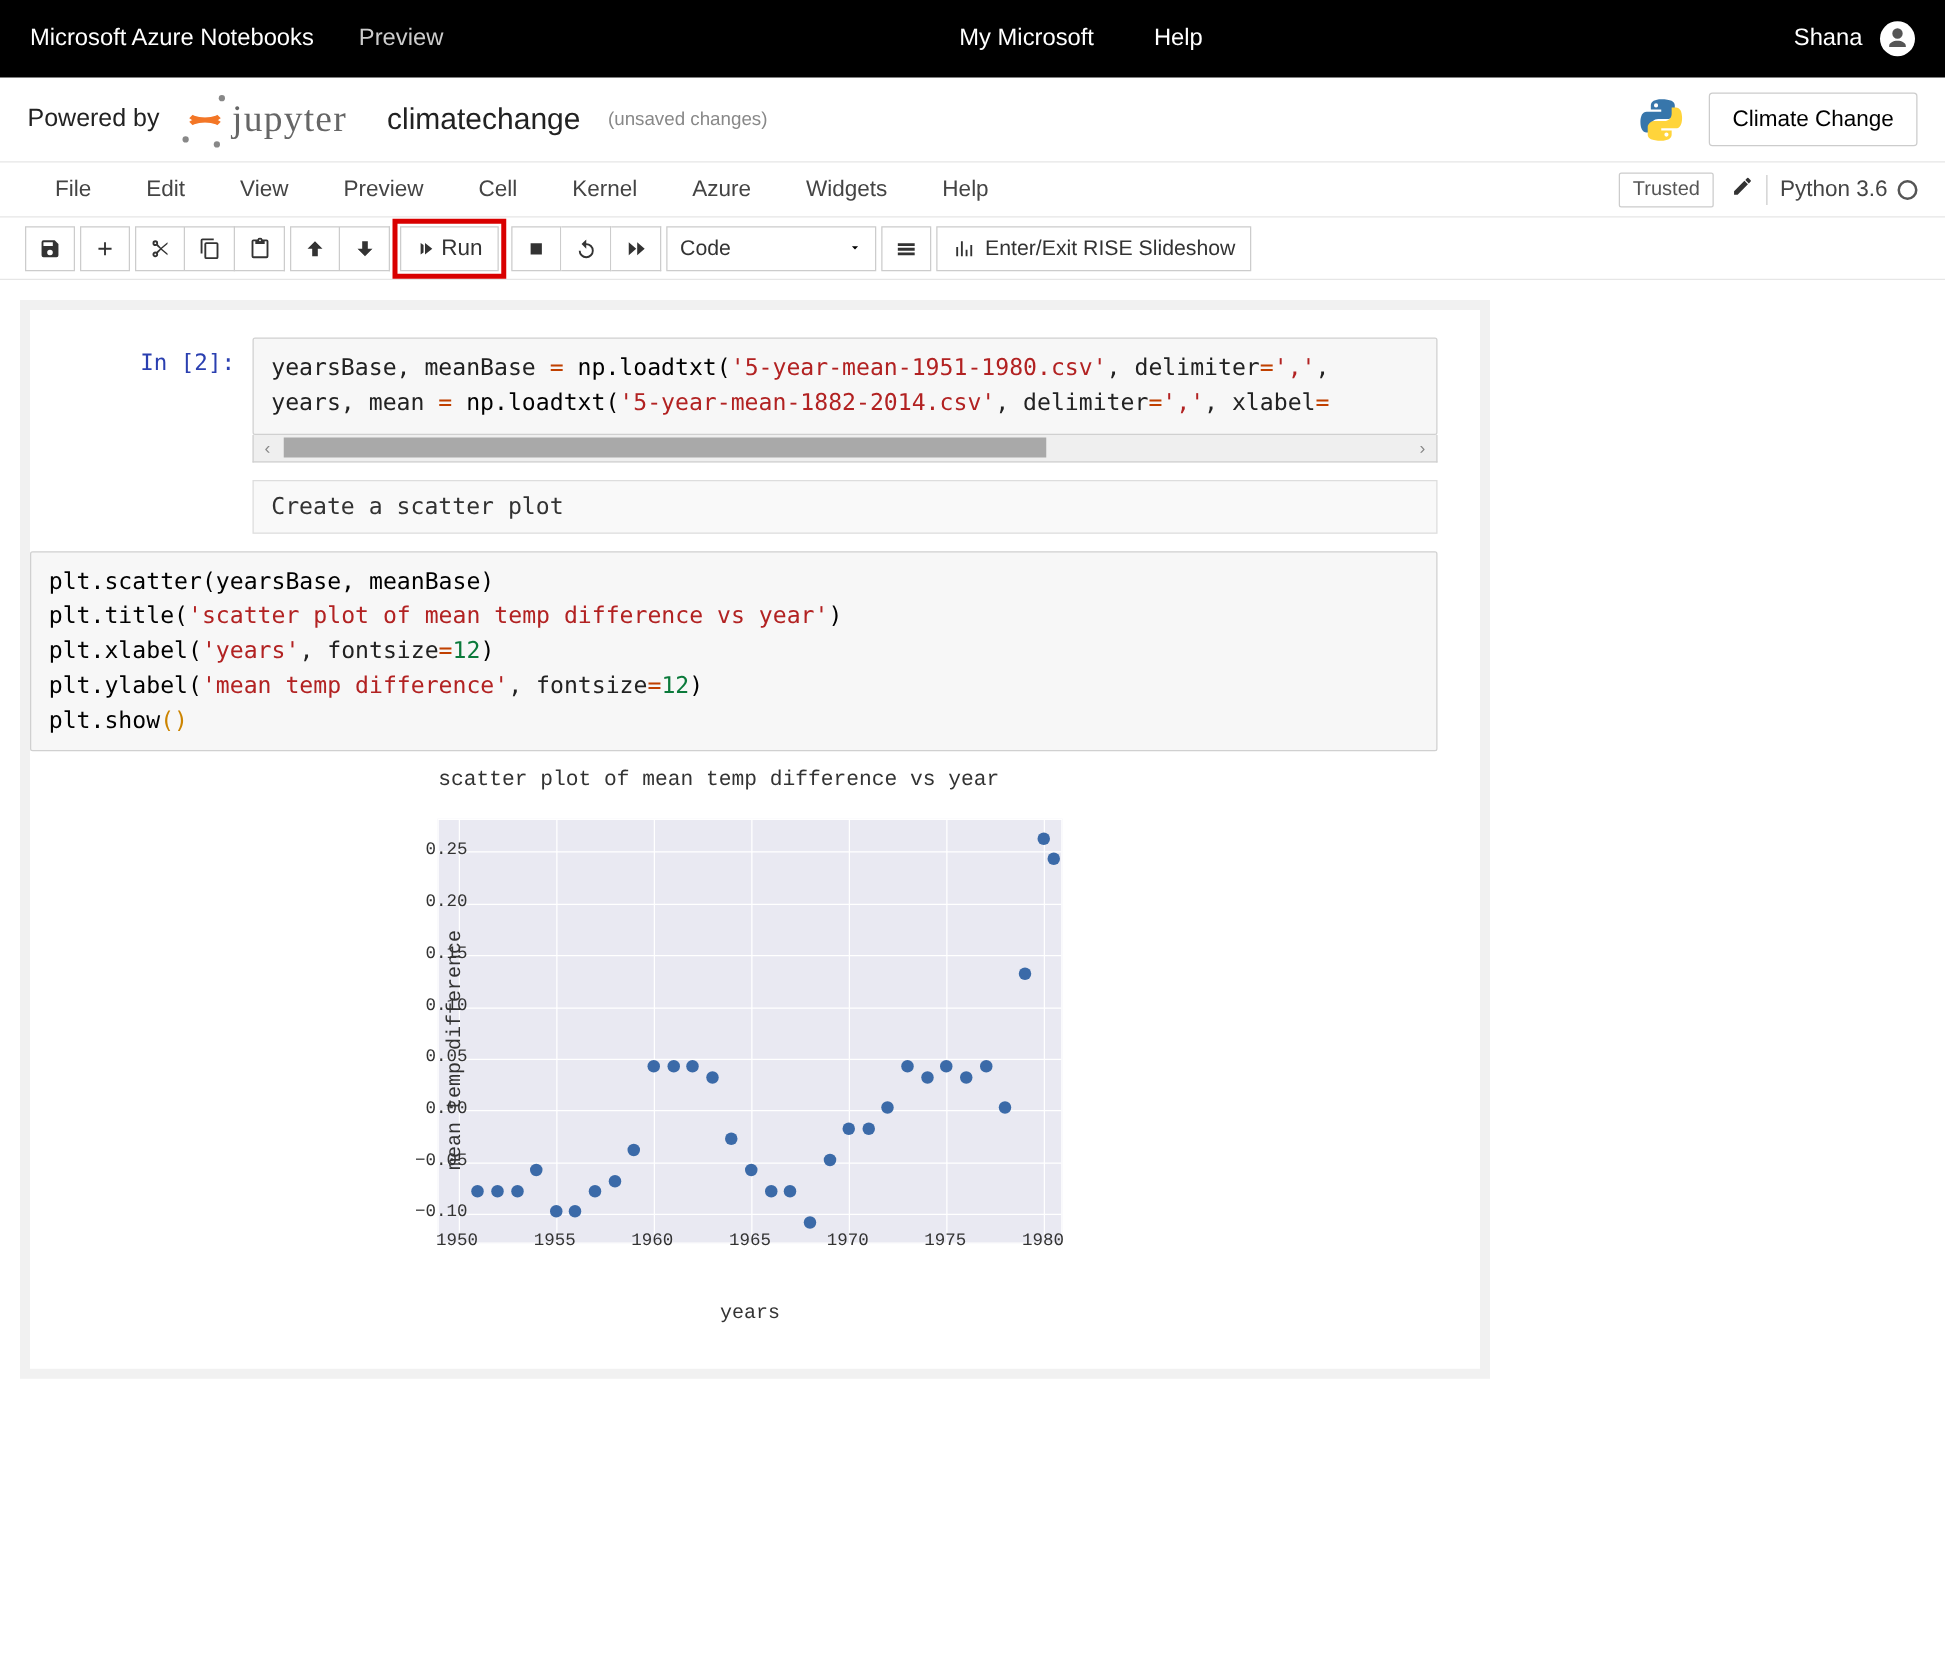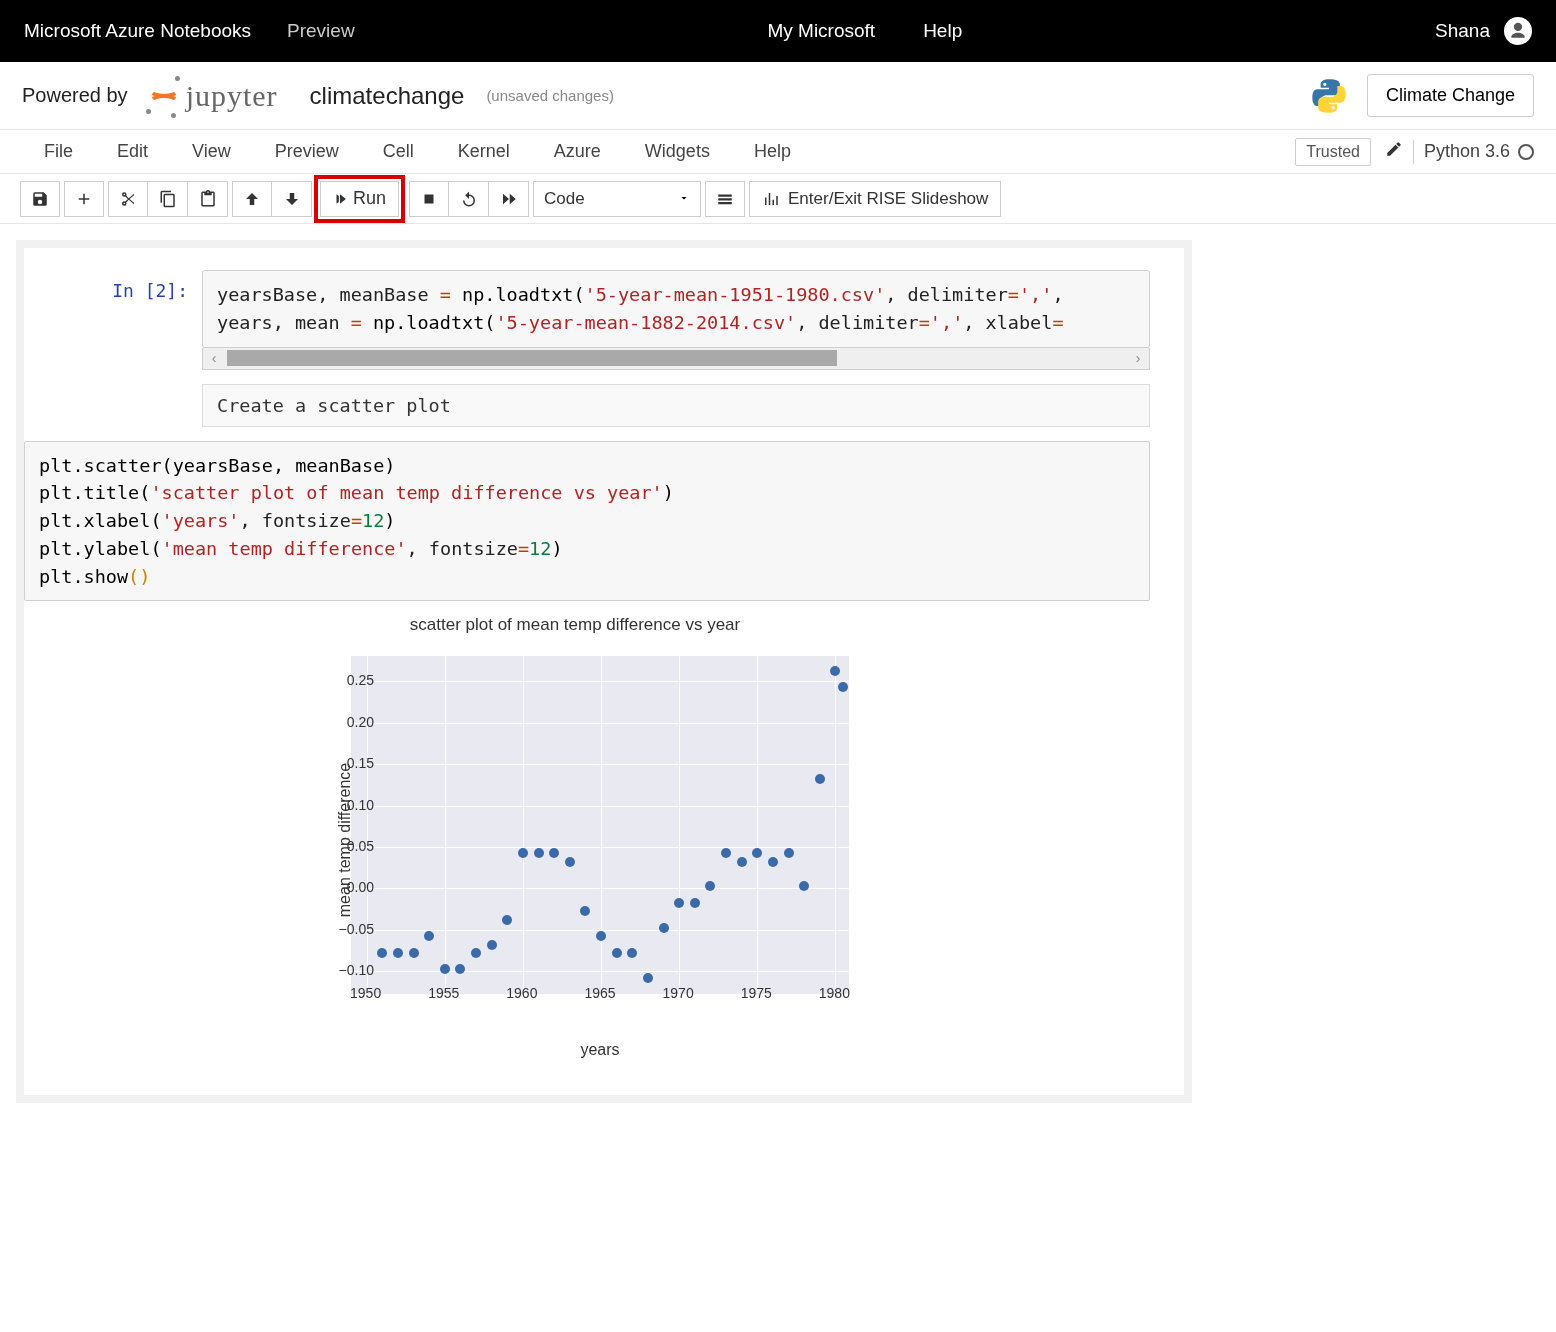--- a/index.html
+++ b/index.html
@@ -62,21 +62,21 @@
   .hscroll .thumb { height: 16px; background: #a9a9a9; width: 610px; margin-left: 2px; }
   .hscroll .track { flex: 1; }
 
   .tok-var { color: #222; }
   .tok-fn  { color: #000; }
   .tok-str { color: #b22222; }
   .tok-kw  { color: #c04000; }
   .tok-num { color: #0b7a3b; }
   .tok-pn  { color: #cc8400; }
 
-  .chart { margin-left: 236px; margin-top: 10px; position: relative; width: 630px; height: 450px; }
+  .chart { margin-left: 236px; margin-top: 10px; position: relative; width: 630px; height: 450px; font-family: Liberation Mono, monospace; }
   .chart-title { text-align: center; font-size: 17px; color: #333; margin-bottom: 6px; }
   .plot-frame { position: absolute; left: 90px; top: 40px; width: 500px; height: 340px; background: #e9e9f2; border: 1px solid #fff; }
   .ylab-rot { position: absolute; left: 8px; top: 50%; transform: translateY(-50%) rotate(-90deg); transform-origin: center; font-size: 16px; color: #333; white-space: nowrap; }
   .xlab { position: absolute; left: 90px; width: 500px; bottom: 6px; text-align: center; font-size: 16px; color: #333; }
   .ytick-label { position: absolute; right: 516px; font-size: 14px; color: #333; text-align: right; width: 60px; }
   .xtick-label { position: absolute; top: 370px; font-size: 14px; color: #333; transform: translateX(-50%); }
   .grid-h, .grid-v { position: absolute; background: #fff; }
   .grid-h { left: 0; right: 0; height: 1px; }
   .grid-v { top: 0; bottom: 0; width: 1px; }
   .dot { position: absolute; width: 10px; height: 10px; border-radius: 50%; background: #3b6aa8; transform: translate(-50%, 50%); }

